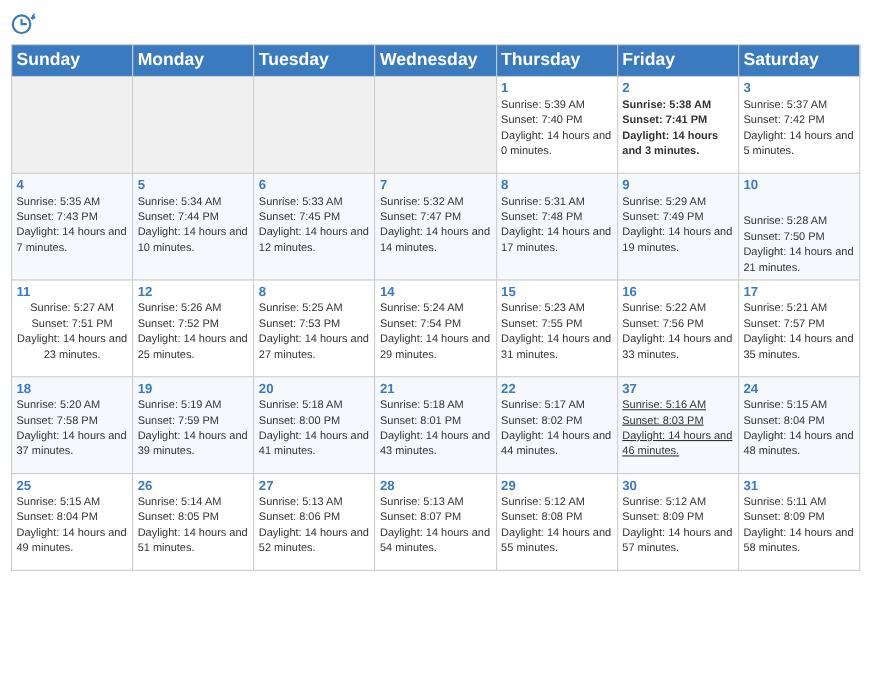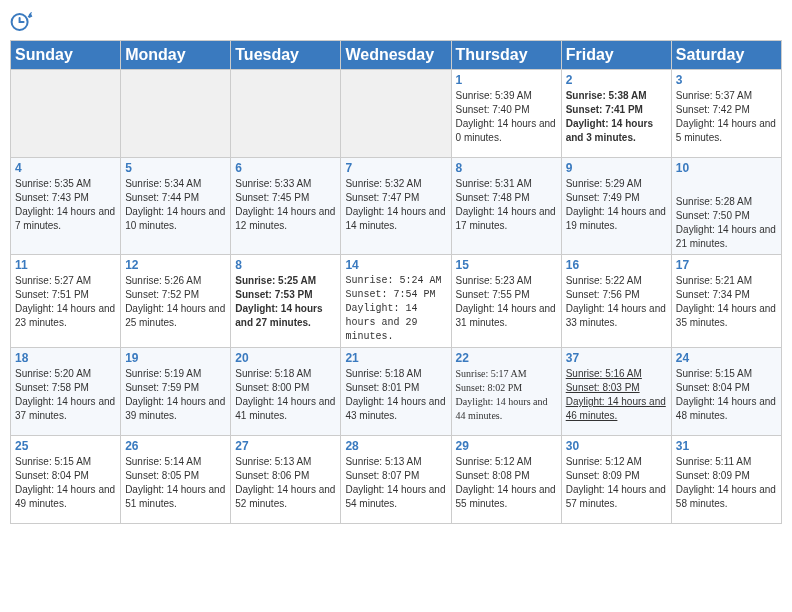--- a/index.html
+++ b/index.html
@@ -188,58 +188,58 @@
         <td>
           <span class="day-number">10</span>
           <div class="cell-text" style="white-space: pre-line; margin-top: 20px;">Sunrise: 5:28 AM
 Sunset: 7:50 PM
 Daylight: 14 hours and 21 minutes.</div>
         </td>
       </tr>
       <tr>
         <td>
           <span class="day-number">11</span>
-          <div class="cell-text" style="white-space: pre-line;">Sunrise: 5:27 AM
+          <div class="cell-text" style="white-space: pre-line; text-align: center;">Sunrise: 5:27 AM
 Sunset: 7:51 PM
 Daylight: 14 hours and 23 minutes.</div>
         </td>
         <td>
           <span class="day-number">12</span>
           <div class="cell-text" style="white-space: pre-line;">Sunrise: 5:26 AM
 Sunset: 7:52 PM
 Daylight: 14 hours and 25 minutes.</div>
         </td>
         <td>
           <span class="day-number">8</span>
-          <div class="cell-text" style="white-space: pre-line; font-weight: bold;">Sunrise: 5:25 AM
+          <div class="cell-text" style="white-space: pre-line;">Sunrise: 5:25 AM
 Sunset: 7:53 PM
 Daylight: 14 hours and 27 minutes.</div>
         </td>
         <td>
           <span class="day-number">14</span>
-          <div class="cell-text" style="white-space: pre-line; font-family: Liberation Mono, monospace;">Sunrise: 5:24 AM
+          <div class="cell-text" style="white-space: pre-line;">Sunrise: 5:24 AM
 Sunset: 7:54 PM
 Daylight: 14 hours and 29 minutes.</div>
         </td>
         <td>
           <span class="day-number">15</span>
           <div class="cell-text" style="white-space: pre-line;">Sunrise: 5:23 AM
 Sunset: 7:55 PM
 Daylight: 14 hours and 31 minutes.</div>
         </td>
         <td>
           <span class="day-number">16</span>
           <div class="cell-text" style="white-space: pre-line;">Sunrise: 5:22 AM
 Sunset: 7:56 PM
 Daylight: 14 hours and 33 minutes.</div>
         </td>
         <td>
           <span class="day-number">17</span>
           <div class="cell-text" style="white-space: pre-line;">Sunrise: 5:21 AM
-Sunset: 7:34 PM
+Sunset: 7:57 PM
 Daylight: 14 hours and 35 minutes.</div>
         </td>
       </tr>
       <tr>
         <td>
           <span class="day-number">18</span>
           <div class="cell-text" style="white-space: pre-line;">Sunrise: 5:20 AM
 Sunset: 7:58 PM
 Daylight: 14 hours and 37 minutes.</div>
         </td>
@@ -256,21 +256,21 @@
 Daylight: 14 hours and 41 minutes.</div>
         </td>
         <td>
           <span class="day-number">21</span>
           <div class="cell-text" style="white-space: pre-line;">Sunrise: 5:18 AM
 Sunset: 8:01 PM
 Daylight: 14 hours and 43 minutes.</div>
         </td>
         <td>
           <span class="day-number">22</span>
-          <div class="cell-text" style="white-space: pre-line; font-family: Liberation Serif, serif;">Sunrise: 5:17 AM
+          <div class="cell-text" style="white-space: pre-line;">Sunrise: 5:17 AM
 Sunset: 8:02 PM
 Daylight: 14 hours and 44 minutes.</div>
         </td>
         <td>
           <span class="day-number">37</span>
           <div class="cell-text" style="white-space: pre-line; text-decoration: underline;">Sunrise: 5:16 AM
 Sunset: 8:03 PM
 Daylight: 14 hours and 46 minutes.</div>
         </td>
         <td>

